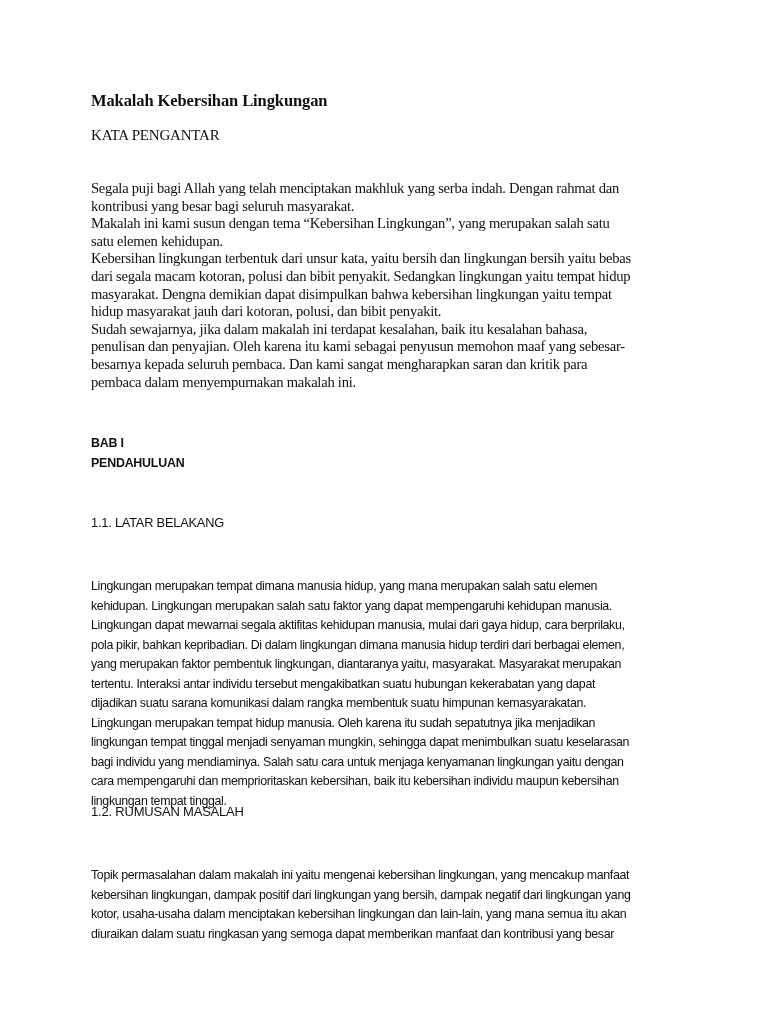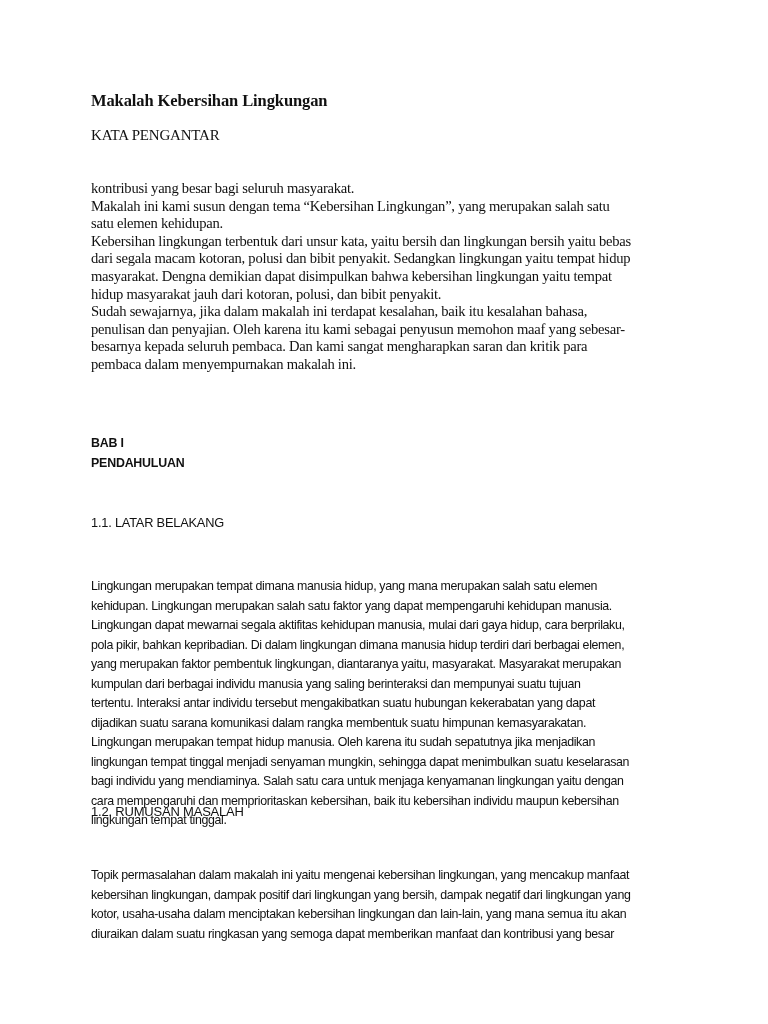--- a/index.html
+++ b/index.html
@@ -80,20 +80,21 @@
 </head>
 <body>
 
 <div class="page">
 
   <h1 class="doc-title serif">Makalah Kebersihan Lingkungan</h1>
 
   <h2 class="kata-pengantar serif" style="font-weight:normal;">KATA PENGANTAR</h2>
 
   <div class="serif-block serif">
+    <span class="line">Segala puji bagi Allah yang telah menciptakan makhluk yang serba indah. Dengan rahmat dan</span>
     <span class="line">kontribusi yang besar bagi seluruh masyarakat.</span>
     <span class="line">Makalah ini kami susun dengan tema “Kebersihan Lingkungan”, yang merupakan salah satu</span>
     <span class="line">satu elemen kehidupan.</span>
     <span class="line">Kebersihan lingkungan terbentuk dari unsur kata, yaitu bersih dan lingkungan bersih yaitu bebas</span>
     <span class="line">dari segala macam kotoran, polusi dan bibit penyakit. Sedangkan lingkungan yaitu tempat hidup</span>
     <span class="line">masyarakat. Dengna demikian dapat disimpulkan bahwa kebersihan lingkungan yaitu tempat</span>
     <span class="line">hidup masyarakat jauh dari kotoran, polusi, dan bibit penyakit.</span>
     <span class="line">Sudah sewajarnya, jika dalam makalah ini terdapat kesalahan, baik itu kesalahan bahasa,</span>
     <span class="line">penulisan dan penyajian. Oleh karena itu kami sebagai penyusun memohon maaf yang sebesar-</span>
     <span class="line">besarnya kepada seluruh pembaca. Dan kami sangat mengharapkan saran dan kritik para</span>
@@ -104,21 +105,20 @@
   <div class="sans-heading sans" style="top:456px;">PENDAHULUAN</div>
 
   <div class="sans-heading sans" style="top:515px; font-weight:normal; font-size:12.8px;">1.1. LATAR BELAKANG</div>
 
   <div class="sans-block sans" style="top:533px;">
     <span class="line">Lingkungan merupakan tempat dimana manusia hidup, yang mana merupakan salah satu elemen</span>
     <span class="line">kehidupan. Lingkungan merupakan salah satu faktor yang dapat mempengaruhi kehidupan manusia.</span>
     <span class="line">Lingkungan dapat mewarnai segala aktifitas kehidupan manusia, mulai dari gaya hidup, cara berprilaku,</span>
     <span class="line">pola pikir, bahkan kepribadian. Di dalam lingkungan dimana manusia hidup terdiri dari berbagai elemen,</span>
     <span class="line">yang merupakan faktor pembentuk lingkungan, diantaranya yaitu, masyarakat. Masyarakat merupakan</span>
-    <span class="line">kumpulan dari berbagai individu manusia yang saling berinteraksi dan mempunyai suatu tujuan</span>
     <span class="line">tertentu. Interaksi antar individu tersebut mengakibatkan suatu hubungan kekerabatan yang dapat</span>
     <span class="line">dijadikan suatu sarana komunikasi dalam rangka membentuk suatu himpunan kemasyarakatan.</span>
     <span class="line">Lingkungan merupakan tempat hidup manusia. Oleh karena itu sudah sepatutnya jika menjadikan</span>
     <span class="line">lingkungan tempat tinggal menjadi senyaman mungkin, sehingga dapat menimbulkan suatu keselarasan</span>
     <span class="line">bagi individu yang mendiaminya. Salah satu cara untuk menjaga kenyamanan lingkungan yaitu dengan</span>
     <span class="line">cara mempengaruhi dan memprioritaskan kebersihan, baik itu kebersihan individu maupun kebersihan</span>
     <span class="line">lingkungan tempat tinggal.</span>
   </div>
 
   <div class="sans-heading sans" style="top:804px; font-weight:normal; font-size:13px;">1.2. RUMUSAN MASALAH</div>

